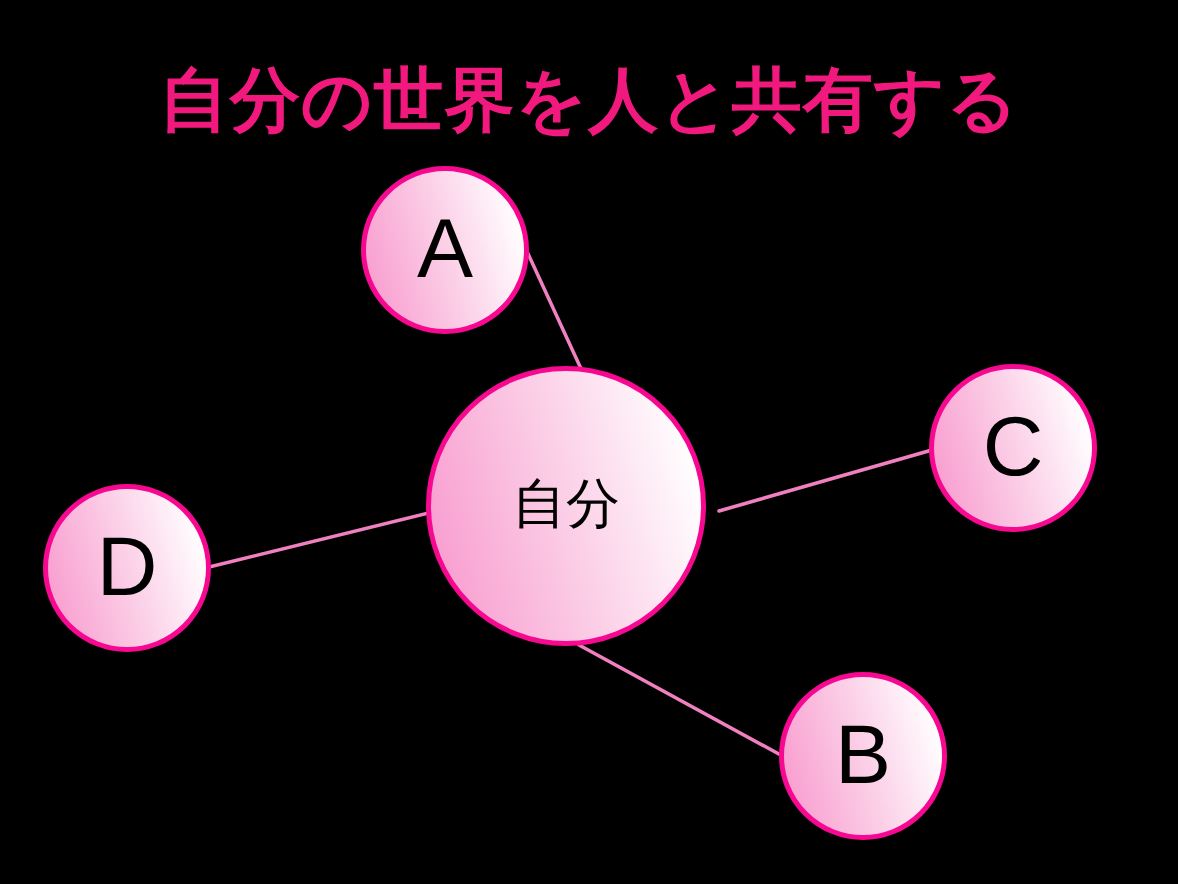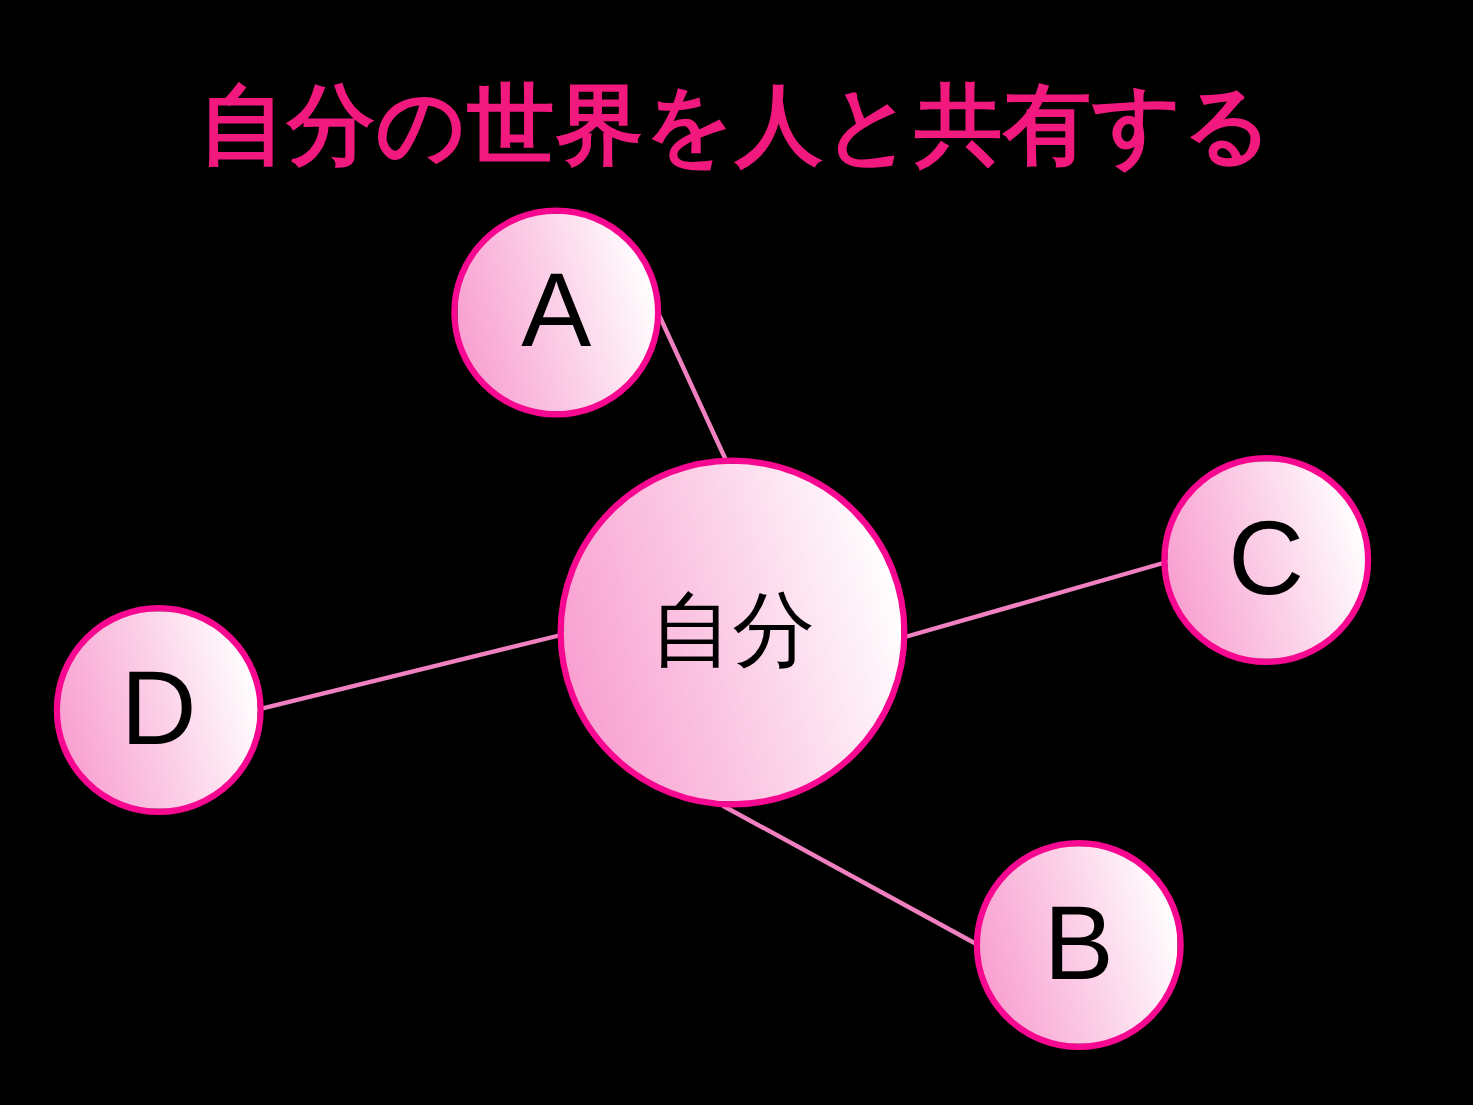--- a/index.html
+++ b/index.html
@@ -49,25 +49,25 @@
     background: linear-gradient(75deg,
       var(--circle-fill-start, #F896CC) 0%,
       #FBC9E4 45%,
       var(--circle-fill-end, #FFFFFF) 92%);
     display: flex;
     align-items: center;
     justify-content: center;
     color: var(--node-text, #000000);
   }
   .node-self {
-    left: 446px;
+    left: 426px;
     top: 366px;
     width: 280px;
     height: 280px;
-    font-size: 66px;
+    font-size: 54px;
     font-family: "DejaVu Sans", "Liberation Sans", sans-serif;
   }
   .node-sat {
     width: 168px;
     height: 168px;
     font-size: 84px;
   }
   .node-a { left: 361px; top: 166px; }
   .node-b { left: 779px; top: 672px; }
   .node-c { left: 929px; top: 364px; }

